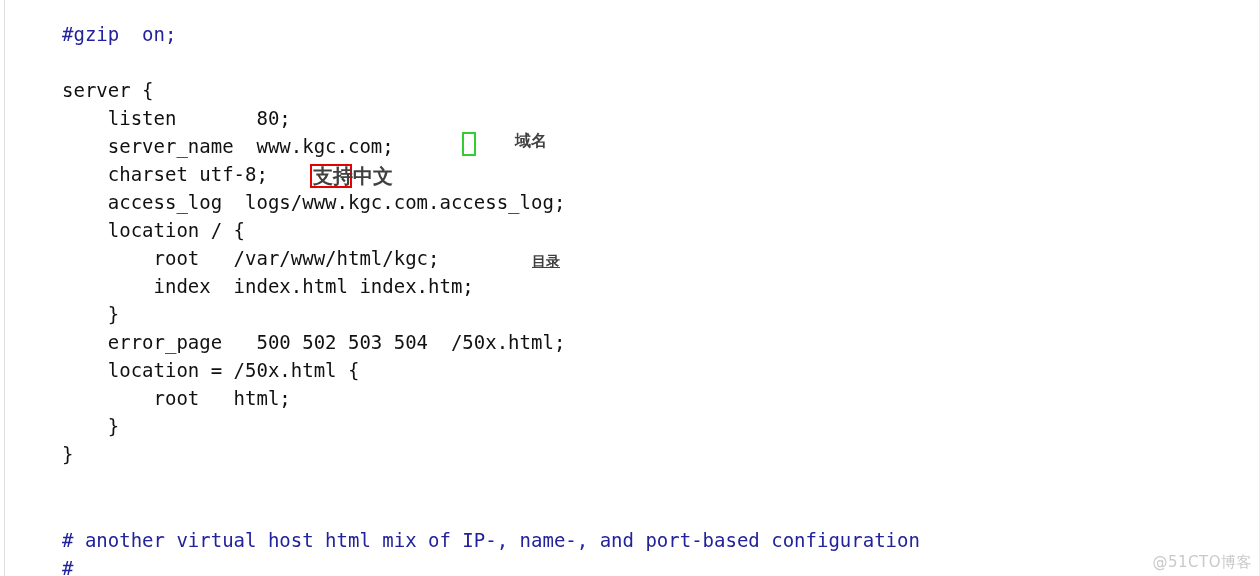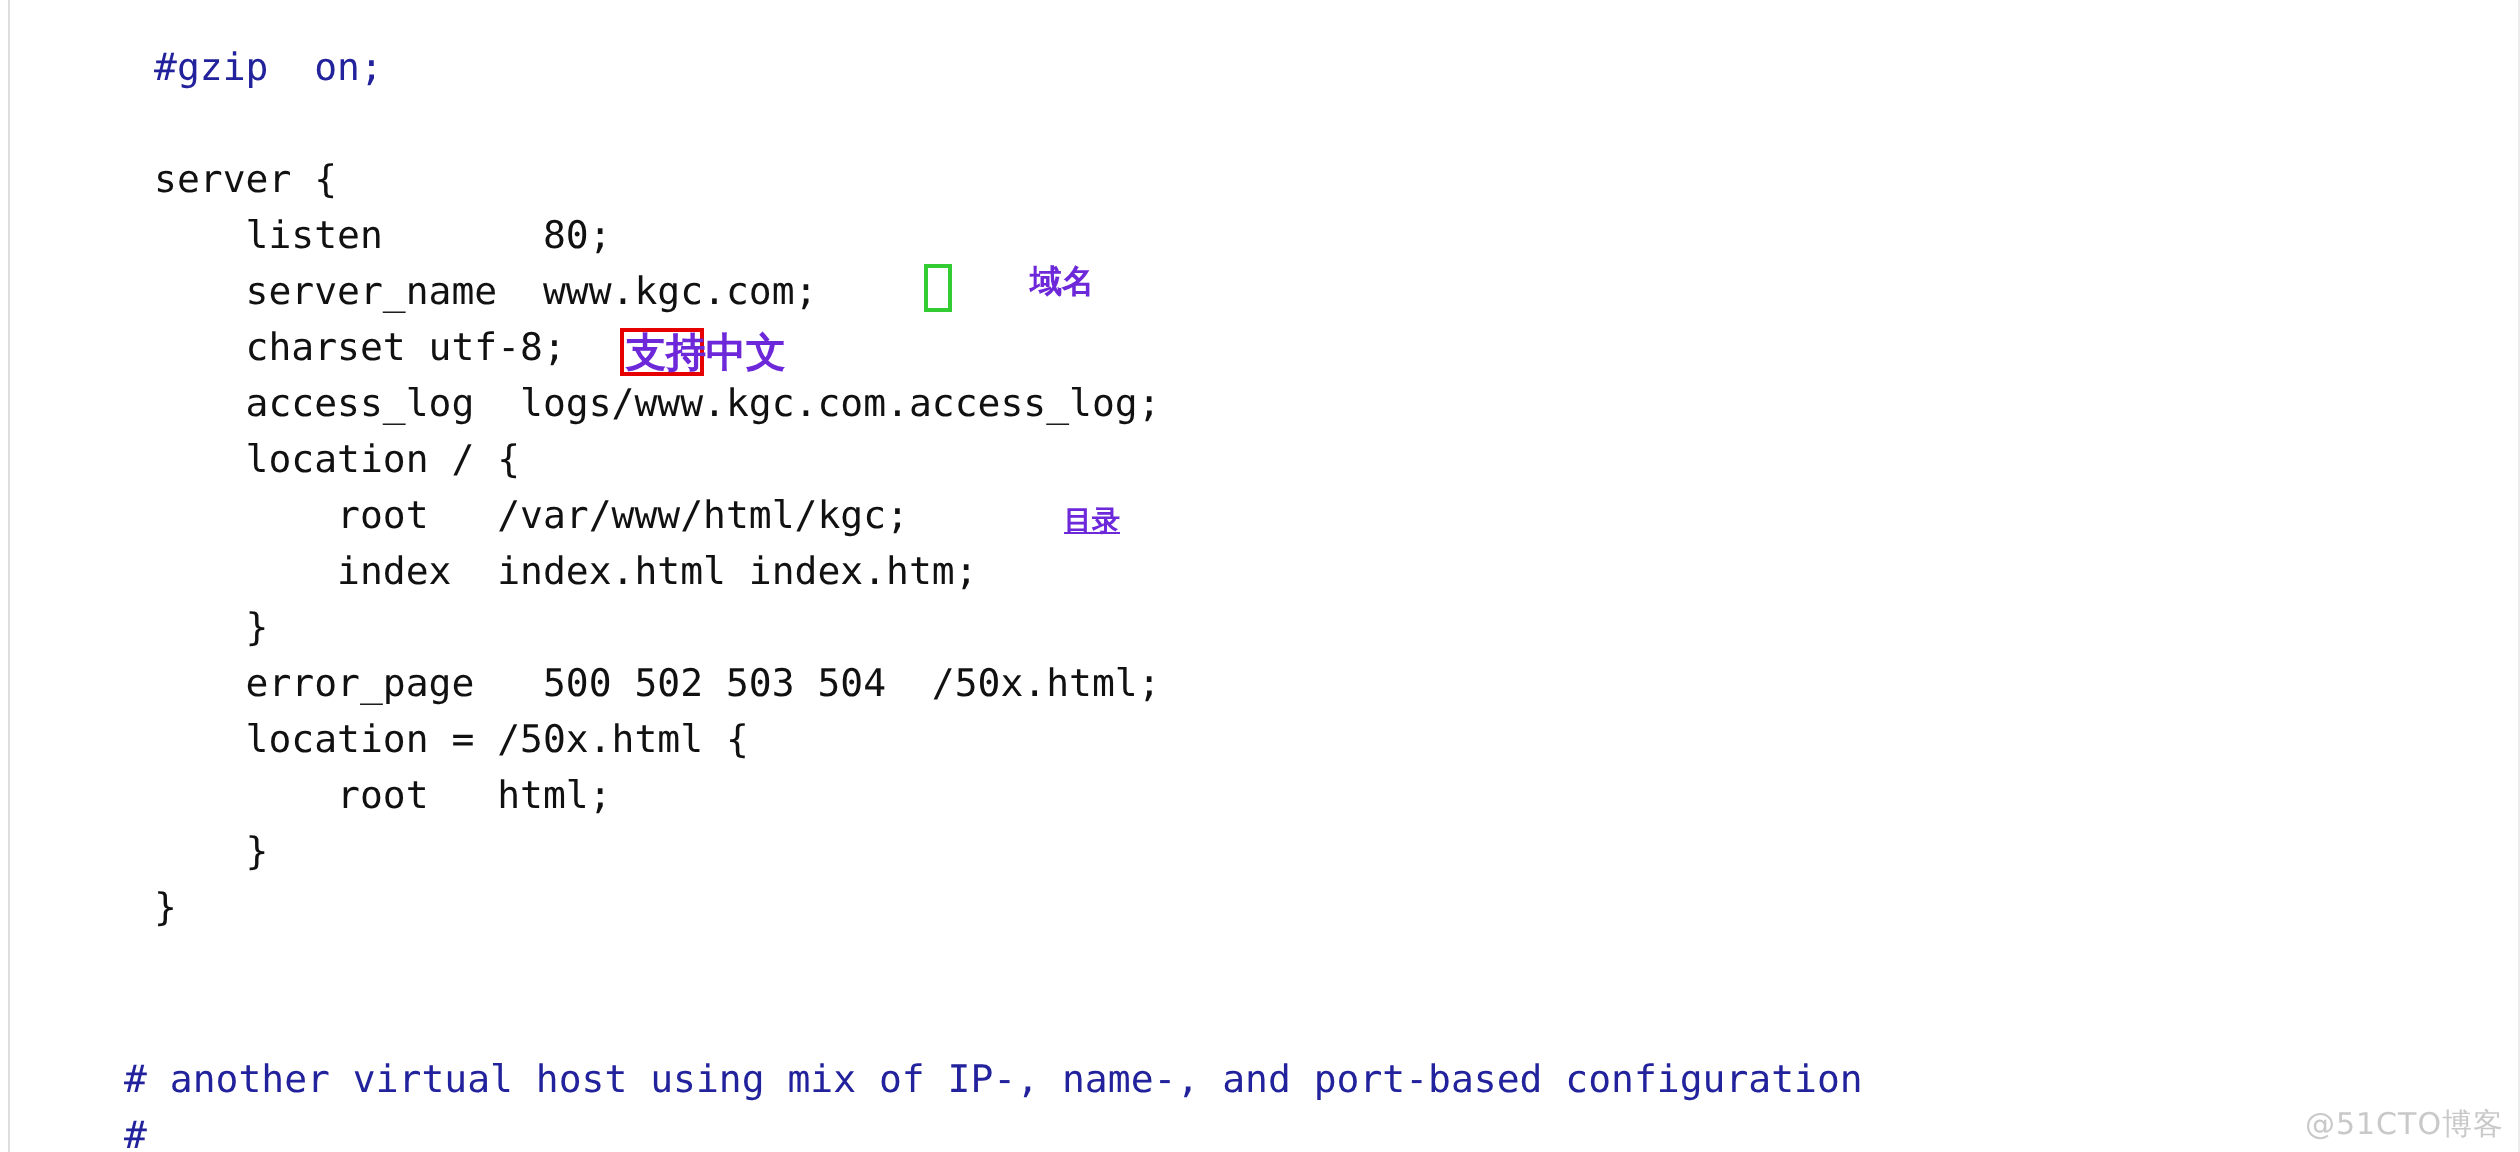--- a/index.html
+++ b/index.html
@@ -50,21 +50,20 @@
     font-family: "DejaVu Sans Mono", "Liberation Mono", monospace;
     font-size: 19px;
     line-height: 28px;
     letter-spacing: 0px;
     color: #111111;
     white-space: pre;
   }
   .code .line {
     height: 28px;
     white-space: pre;
-    margin-left: 15px;
   }
   .code .comment {
     color: #22229c;
   }
 
   
   .code-bottom {
     position: absolute;
     left: 62px;
     top: 526px;
@@ -74,21 +73,21 @@
     font-size: 19px;
     line-height: 28px;
     color: #22229c;
     white-space: pre;
   }
   .code-bottom .line { height: 28px; white-space: pre; }
 
   
   .anno-text {
     position: absolute;
-    color: #6d28d9;
+    color: #404040;
     font-family: "DejaVu Sans", "Liberation Sans", sans-serif;
     font-size: 16px;
     font-weight: bold;
     line-height: 20px;
     white-space: nowrap;
   }
   #anno-domain {
     left: 515px;
     top: 131px;
   }
@@ -142,21 +141,21 @@
 </head>
 <body>
 
 <div id="screen">
 
   <div class="left-edge"></div>
   <div class="right-edge"></div>
 
   <pre class="code"><div class="line comment">#gzip  on;</div><div class="line"></div><div class="line">server {</div><div class="line">    listen       80;</div><div class="line">    server_name  www.kgc.com;</div><div class="line">    charset utf-8;</div><div class="line">    access_log  logs/www.kgc.com.access_log;</div><div class="line">    location / {</div><div class="line">        root   /var/www/html/kgc;</div><div class="line">        index  index.html index.htm;</div><div class="line">    }</div><div class="line">    error_page   500 502 503 504  /50x.html;</div><div class="line">    location = /50x.html {</div><div class="line">        root   html;</div><div class="line">    }</div><div class="line">}</div></pre>
 
-  <pre class="code-bottom"><div class="line"># another virtual host using mix of IP-, name-, and port-based configuration</div><div class="line">#</div></pre>
+  <pre class="code-bottom"><div class="line"># another virtual host html mix of IP-, name-, and port-based configuration</div><div class="line">#</div></pre>
 
   <div class="anno-box-green"></div>
 
   <div class="anno-text" id="anno-domain">域名</div>
 
   <div class="anno-box-red"></div>
 
   <div class="anno-text" id="anno-charset">支持中文</div>
 
   <div class="anno-text" id="anno-dir">目录</div>

